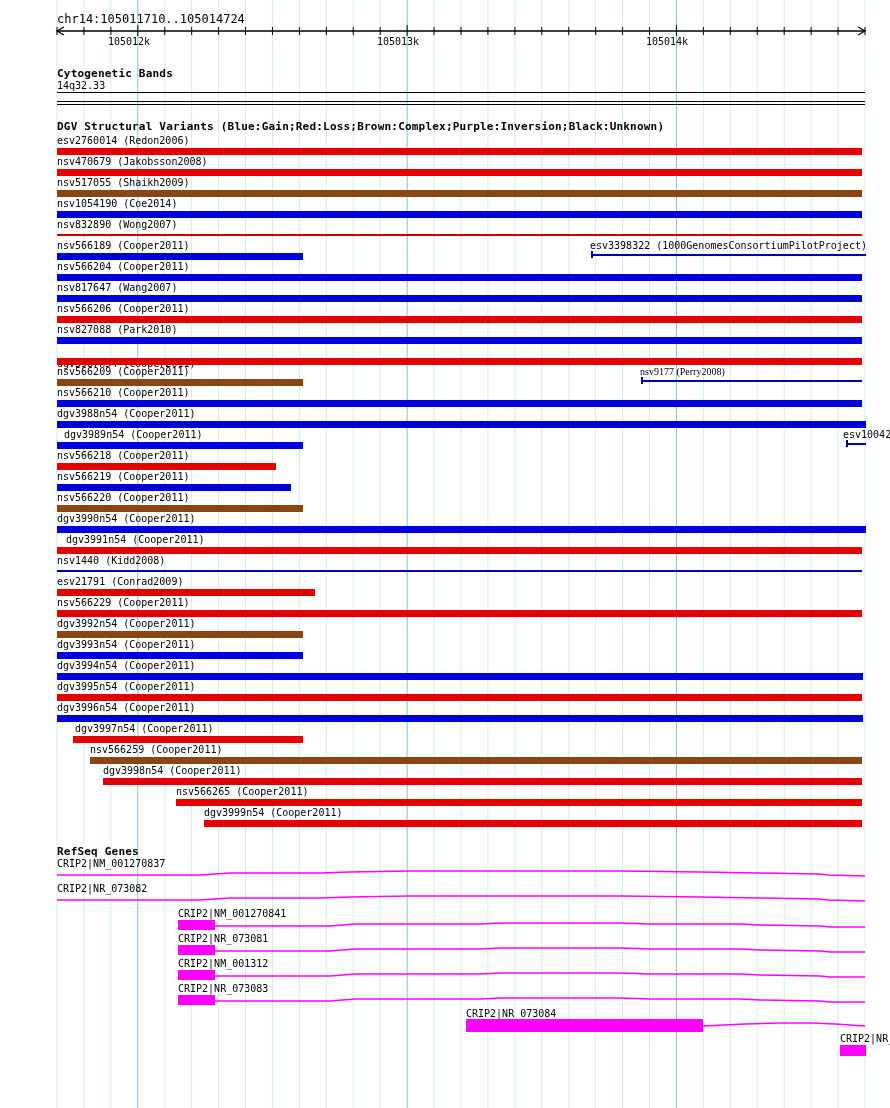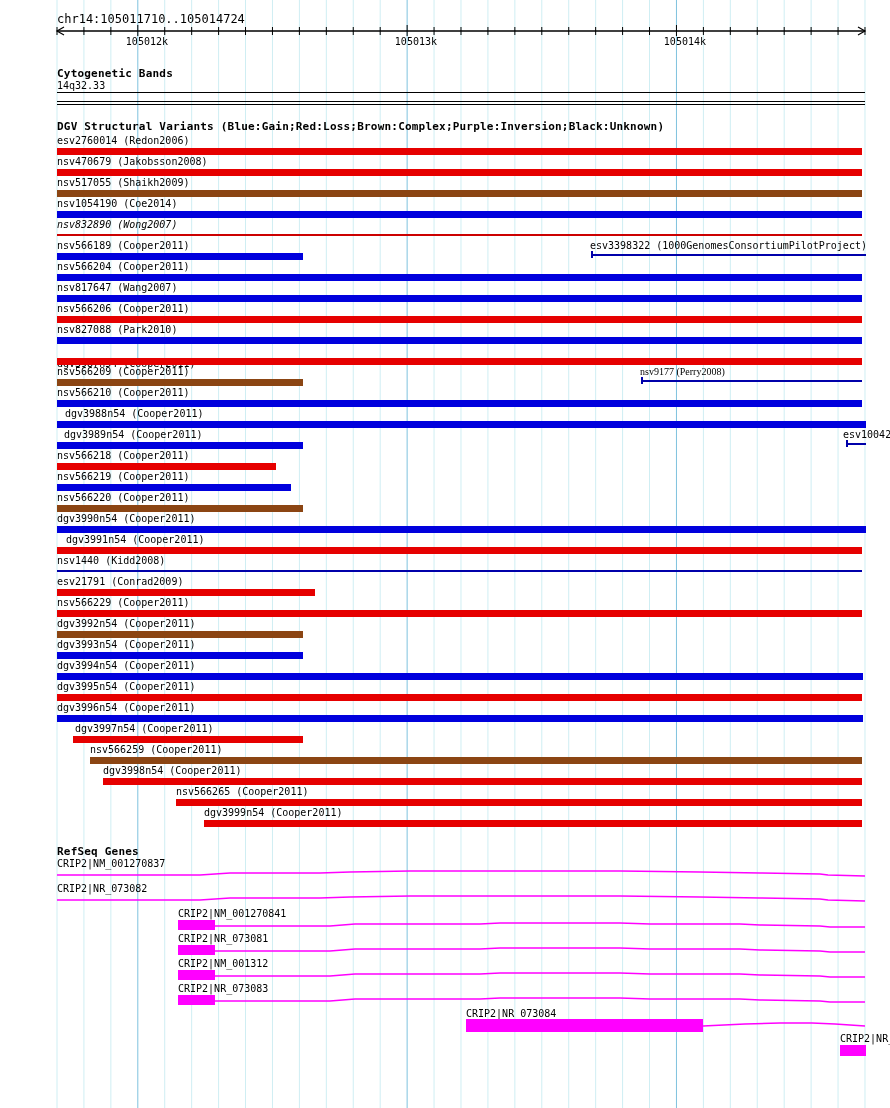--- a/index.html
+++ b/index.html
@@ -3,21 +3,21 @@
 <meta charset="utf-8">
 <style>
   html,body{margin:0;padding:0;background:#fff;}
   #page{
     position:relative;width:890px;height:1108px;background:#ffffff;
     overflow:hidden;font-family:"DejaVu Sans Mono",monospace;color:#000;
   }
   .t{position:absolute;white-space:nowrap;font-size:10px;line-height:11px;color:#000;}
   .title{font-size:12px;line-height:13px;}
   .hdr{font-weight:bold;font-size:11px;line-height:12px;letter-spacing:.2px;}
-  .ticklbl{position:absolute;width:60px;text-align:right;font-size:10px;white-space:nowrap;}
+  .ticklbl{position:absolute;width:60px;text-align:left;font-size:10px;white-space:nowrap;}
   .bandline{position:absolute;left:57px;width:808px;height:1px;background:#000;}
   #layer{position:absolute;left:0;top:0;z-index:0;}
   .abs{position:absolute;}
 </style>
 </head>
 <body>
 
 <div id="page">
   <svg id="layer" width="890" height="1108">
       <line x1="57" y1="0" x2="57" y2="1108" stroke="#cfeef3" stroke-width="1"></line>
@@ -105,21 +105,21 @@
   <div class="t hdr" style="left:57px;top:121px;">DGV Structural Variants (Blue:Gain;Red:Loss;Brown:Complex;Purple:Inversion;Black:Unknown)</div>
   <div id="dgv-rows" class="abs" style="left:0;top:0;">
       <div class="t" style="left: 57px; top: 135px; position: absolute;">esv2760014 (Redon2006)</div>
       <div style="left: 57px; top: 148px; width: 805px; height: 7px; background: rgb(230, 0, 0); position: absolute;"></div>
       <div class="t" style="left: 57px; top: 156px; position: absolute;">nsv470679 (Jakobsson2008)</div>
       <div style="left: 57px; top: 169px; width: 805px; height: 7px; background: rgb(230, 0, 0); position: absolute;"></div>
       <div class="t" style="left: 57px; top: 177px; position: absolute;">nsv517055 (Shaikh2009)</div>
       <div style="left: 57px; top: 190px; width: 805px; height: 7px; background: rgb(139, 69, 19); position: absolute;"></div>
       <div class="t" style="left: 57px; top: 198px; position: absolute;">nsv1054190 (Coe2014)</div>
       <div style="left: 57px; top: 211px; width: 805px; height: 7px; background: rgb(0, 0, 221); position: absolute;"></div>
-      <div class="t" style="left: 57px; top: 219px; position: absolute; font-style: italic;">nsv832890 (Wong2007)</div>
+      <div class="t" style="left: 57px; top: 219px; position: absolute;">nsv832890 (Wong2007)</div>
       <div style="left: 57px; top: 234px; width: 805px; height: 2px; background: rgb(204, 0, 0); position: absolute;"></div>
       <div class="t" style="left: 57px; top: 240px; position: absolute;">nsv566189 (Cooper2011)</div>
       <div style="left: 57px; top: 253px; width: 246px; height: 7px; background: rgb(0, 0, 221); position: absolute;"></div>
       <div class="t" style="left: 590px; top: 240px; position: absolute;">esv3398322 (1000GenomesConsortiumPilotProject)</div>
       <div style="left: 591px; top: 254px; width: 275px; height: 2px; background: rgb(0, 0, 170); position: absolute;"></div>
       <div style="left: 591px; top: 251px; width: 2px; height: 7px; background: rgb(0, 0, 170); position: absolute;"></div>
       <div class="t" style="left: 57px; top: 261px; position: absolute;">nsv566204 (Cooper2011)</div>
       <div style="left: 57px; top: 274px; width: 805px; height: 7px; background: rgb(0, 0, 221); position: absolute;"></div>
       <div class="t" style="left: 57px; top: 282px; position: absolute;">nsv817647 (Wang2007)</div>
       <div style="left: 57px; top: 295px; width: 805px; height: 7px; background: rgb(0, 0, 221); position: absolute;"></div>
@@ -129,21 +129,21 @@
       <div style="left: 57px; top: 337px; width: 805px; height: 7px; background: rgb(0, 0, 221); position: absolute;"></div>
       <div class="t" style="left: 57px; top: 338px; position: absolute; margin-top: 20px;">dgv3987n54 (Cooper2011)</div>
       <div style="left: 57px; top: 358px; width: 805px; height: 7px; background: rgb(230, 0, 0); position: absolute;"></div>
       <div class="t" style="left: 57px; top: 366px; position: absolute;">nsv566209 (Cooper2011)</div>
       <div style="left: 57px; top: 379px; width: 246px; height: 7px; background: rgb(139, 69, 19); position: absolute;"></div>
       <div class="t" style="left: 640px; top: 366px; position: absolute; font-family: Liberation Serif, serif;">nsv9177 (Perry2008)</div>
       <div style="left: 641px; top: 380px; width: 221px; height: 2px; background: rgb(0, 0, 170); position: absolute;"></div>
       <div style="left: 641px; top: 377px; width: 2px; height: 7px; background: rgb(0, 0, 170); position: absolute;"></div>
       <div class="t" style="left: 57px; top: 387px; position: absolute;">nsv566210 (Cooper2011)</div>
       <div style="left: 57px; top: 400px; width: 805px; height: 7px; background: rgb(0, 0, 221); position: absolute;"></div>
-      <div class="t" style="left: 57px; top: 408px; position: absolute; margin-left: 8px;">dgv3988n54 (Cooper2011)</div>
+      <div class="t" style="left: 57px; top: 408px; position: absolute;">dgv3988n54 (Cooper2011)</div>
       <div style="left: 57px; top: 421px; width: 809px; height: 7px; background: rgb(0, 0, 221); position: absolute;"></div>
       <div class="t" style="left: 64px; top: 429px; position: absolute;">dgv3989n54 (Cooper2011)</div>
       <div style="left: 57px; top: 442px; width: 246px; height: 7px; background: rgb(0, 0, 221); position: absolute;"></div>
       <div class="t" style="left: 843px; top: 429px; position: absolute;">esv10042</div>
       <div style="left: 846px; top: 443px; width: 20px; height: 2px; background: rgb(0, 0, 170); position: absolute;"></div>
       <div style="left: 846px; top: 440px; width: 2px; height: 7px; background: rgb(0, 0, 170); position: absolute;"></div>
       <div class="t" style="left: 57px; top: 450px; position: absolute;">nsv566218 (Cooper2011)</div>
       <div style="left: 57px; top: 463px; width: 219px; height: 7px; background: rgb(230, 0, 0); position: absolute;"></div>
       <div class="t" style="left: 57px; top: 471px; position: absolute;">nsv566219 (Cooper2011)</div>
       <div style="left: 57px; top: 484px; width: 234px; height: 7px; background: rgb(0, 0, 221); position: absolute;"></div>

